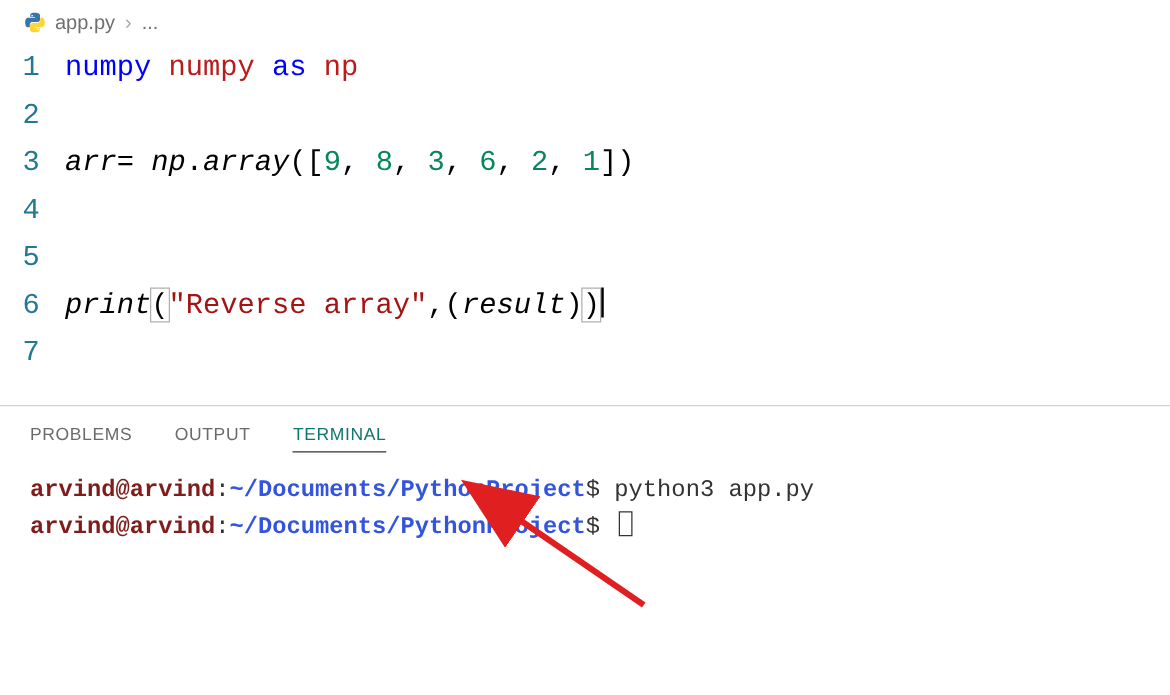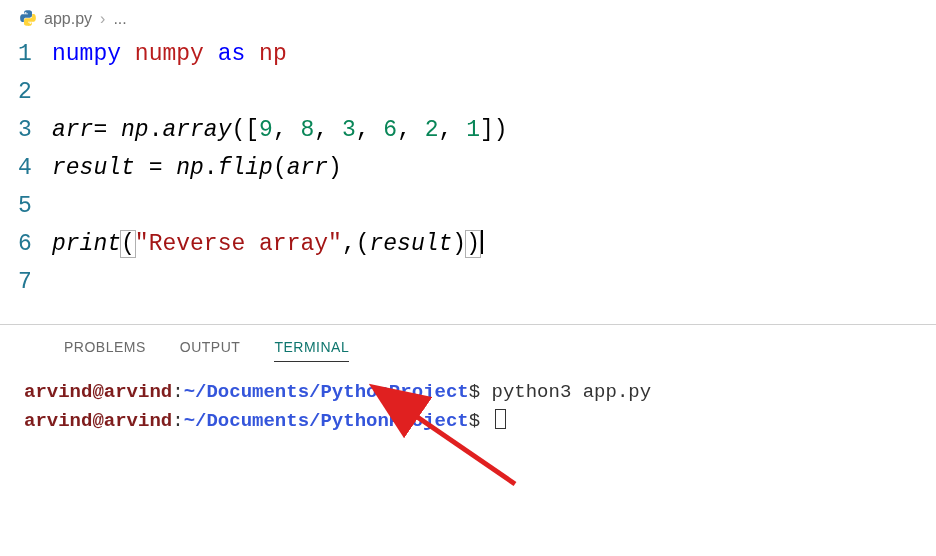--- a/index.html
+++ b/index.html
@@ -73,21 +73,20 @@
       border-top: 1px solid #d0d0d0;
       margin: 14px 0 0 0;
     }
     .panel-tabs {
       display: flex;
       gap: 34px;
       padding: 14px 24px 6px 24px;
       font-size: 14px;
       letter-spacing: 0.5px;
       color: #6a6a6a;
-      margin-left: 40px;
     }
     .panel-tab {
       cursor: pointer;
       padding-bottom: 6px;
     }
     .panel-tab.active {
       color: #0f766e;
       border-bottom: 1.5px solid #333;
     }
     .terminal {
@@ -140,21 +139,20 @@
     <div class="code-line">
       <span class="line-number">2</span>
       <span class="code-content"></span>
     </div>
     <div class="code-line">
       <span class="line-number">3</span>
       <span class="code-content"><span class="fn">arr</span><span class="punc">= </span><span class="fn">np</span><span class="punc">.</span><span class="fn">array</span><span class="punc">([</span><span class="num">9</span><span class="punc">, </span><span class="num">8</span><span class="punc">, </span><span class="num">3</span><span class="punc">, </span><span class="num">6</span><span class="punc">, </span><span class="num">2</span><span class="punc">, </span><span class="num">1</span><span class="punc">])</span></span>
     </div>
     <div class="code-line">
       <span class="line-number">4</span>
-      <span class="code-content"><span class="fn">result </span><span class="punc">= </span><span class="fn">np</span><span class="punc">.</span><span class="fn">flip</span><span class="punc">(</span><span class="fn">arr</span><span class="punc">)</span></span>
     </div>
     <div class="code-line">
       <span class="line-number">5</span>
       <span class="code-content"></span>
     </div>
     <div class="code-line">
       <span class="line-number">6</span>
       <span class="code-content"><span class="fn">print</span><span class="punc paren-hl">(</span><span class="str">"Reverse array"</span><span class="punc">,</span><span class="punc">(</span><span class="fn">result</span><span class="punc">)</span><span class="punc paren-hl">)</span><span class="cursor"></span></span>
     </div>
     <div class="code-line">

